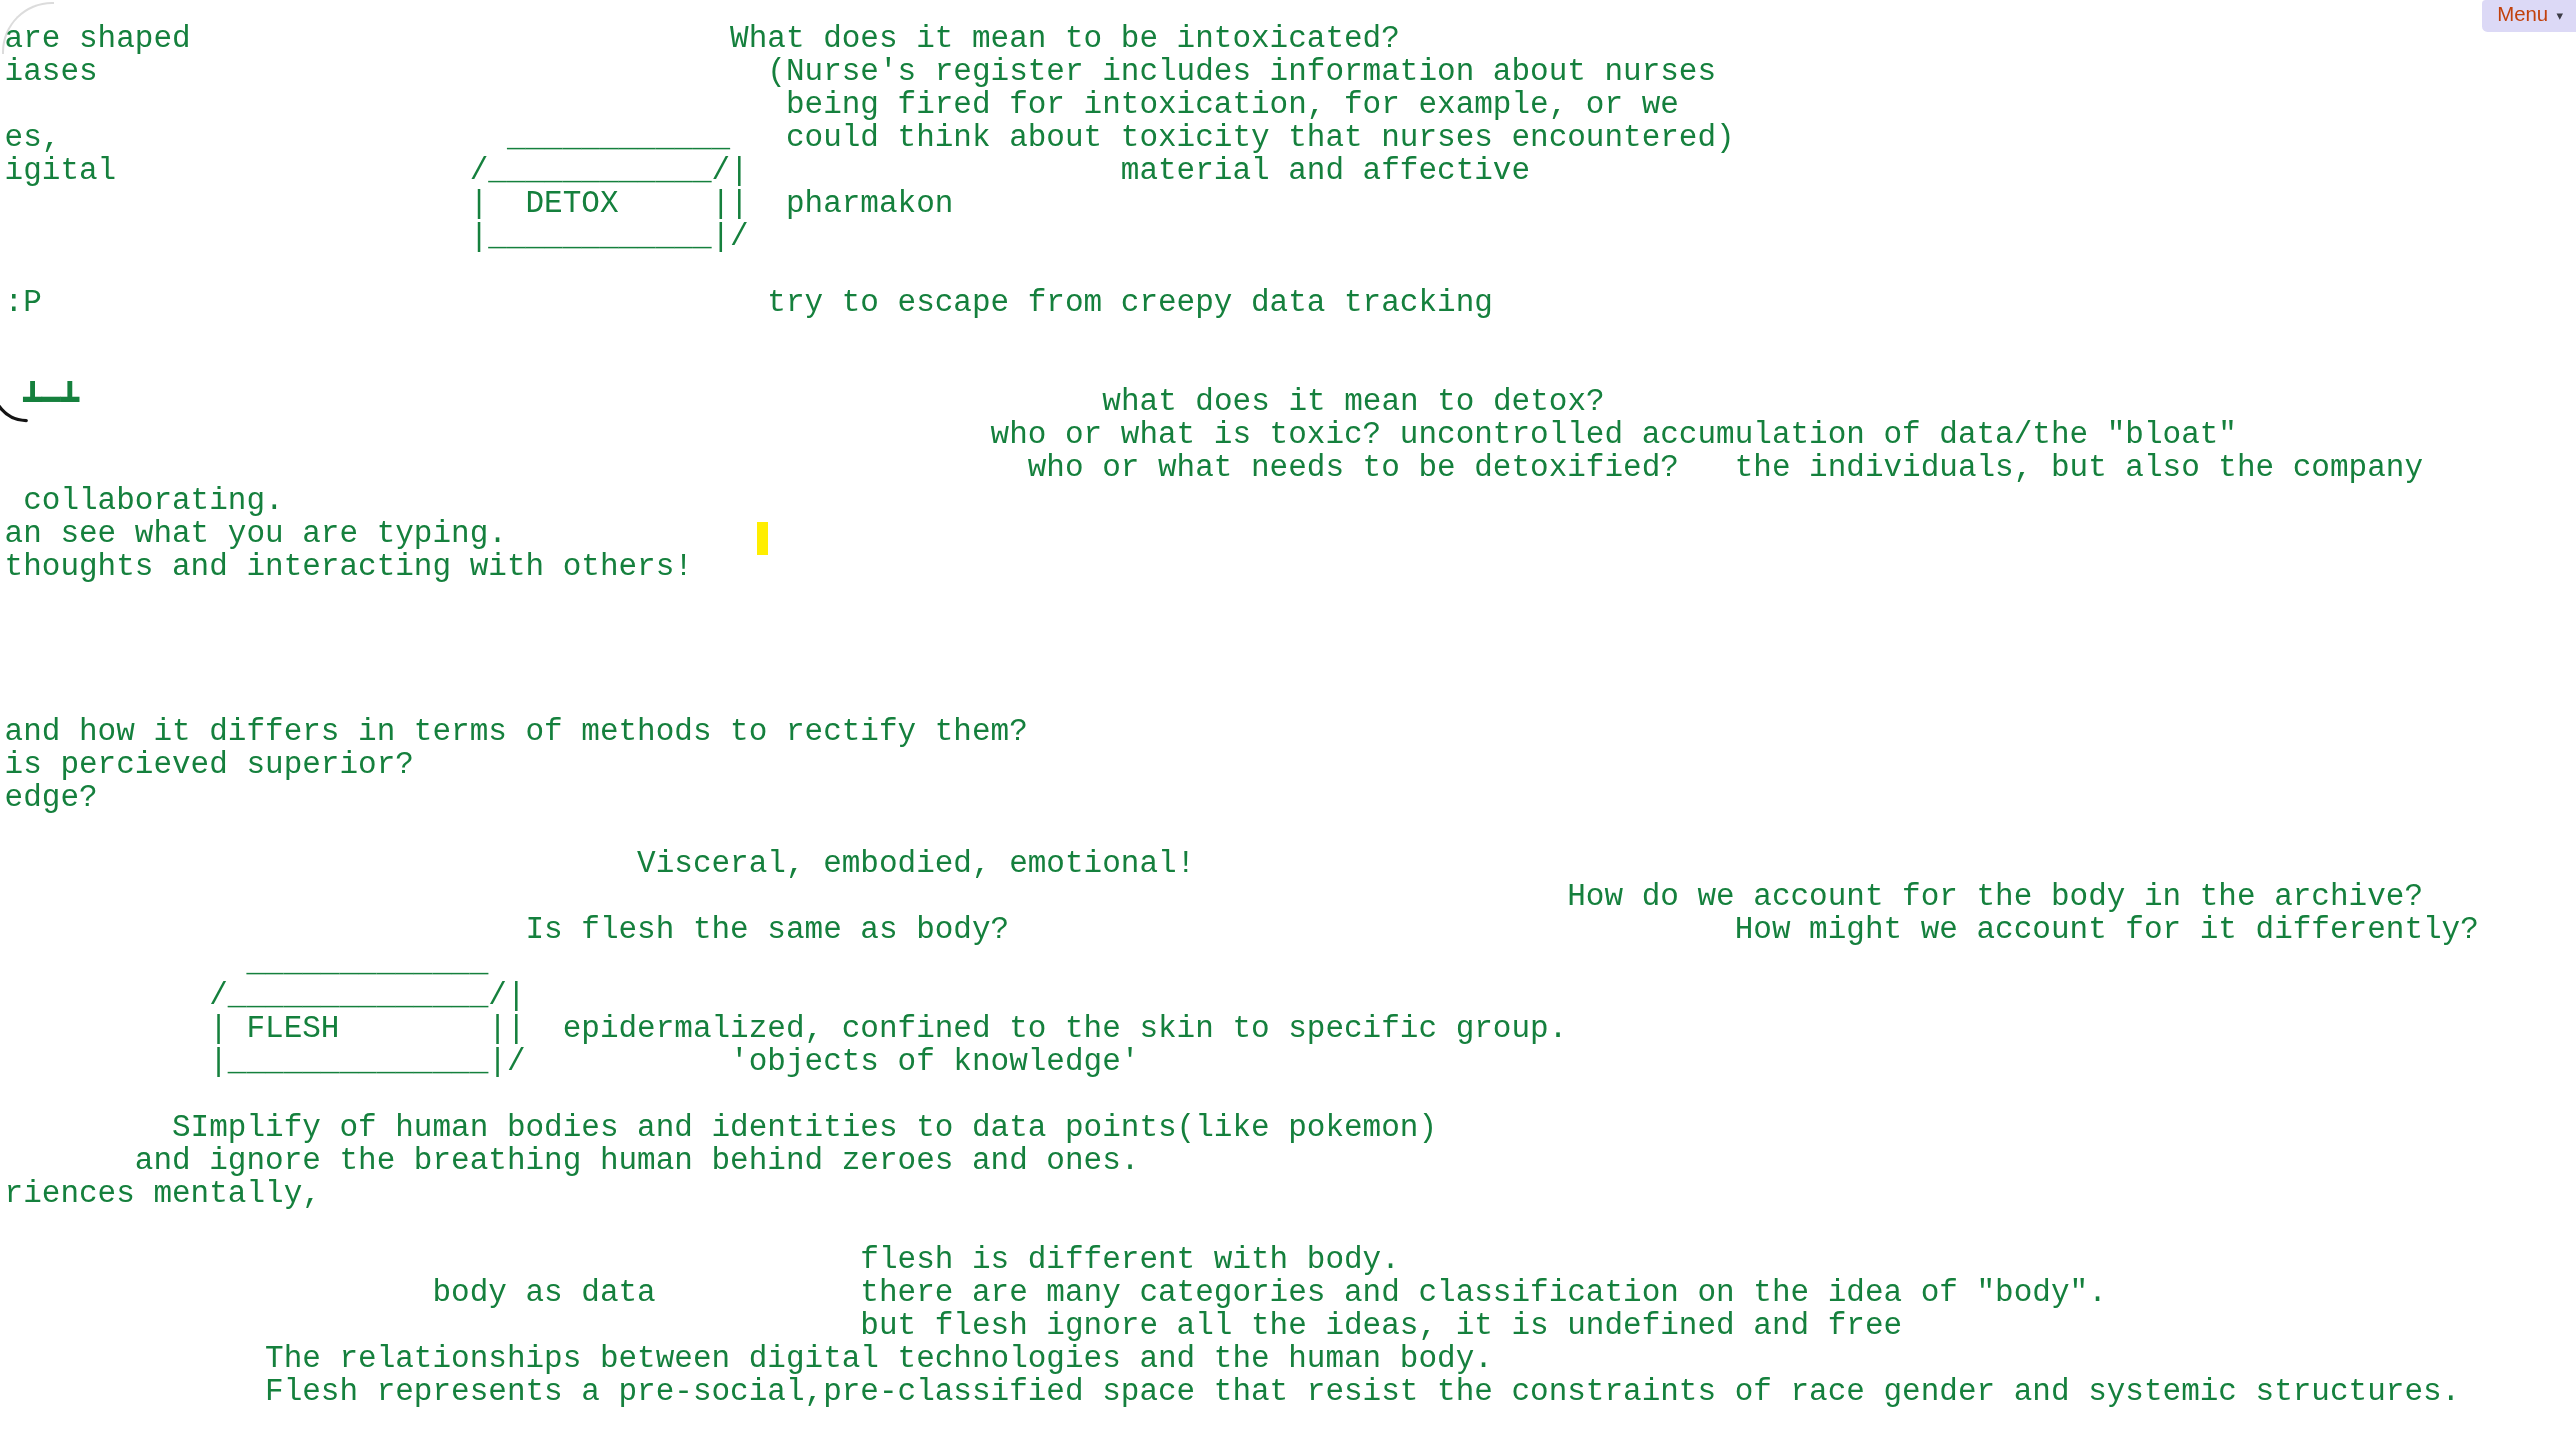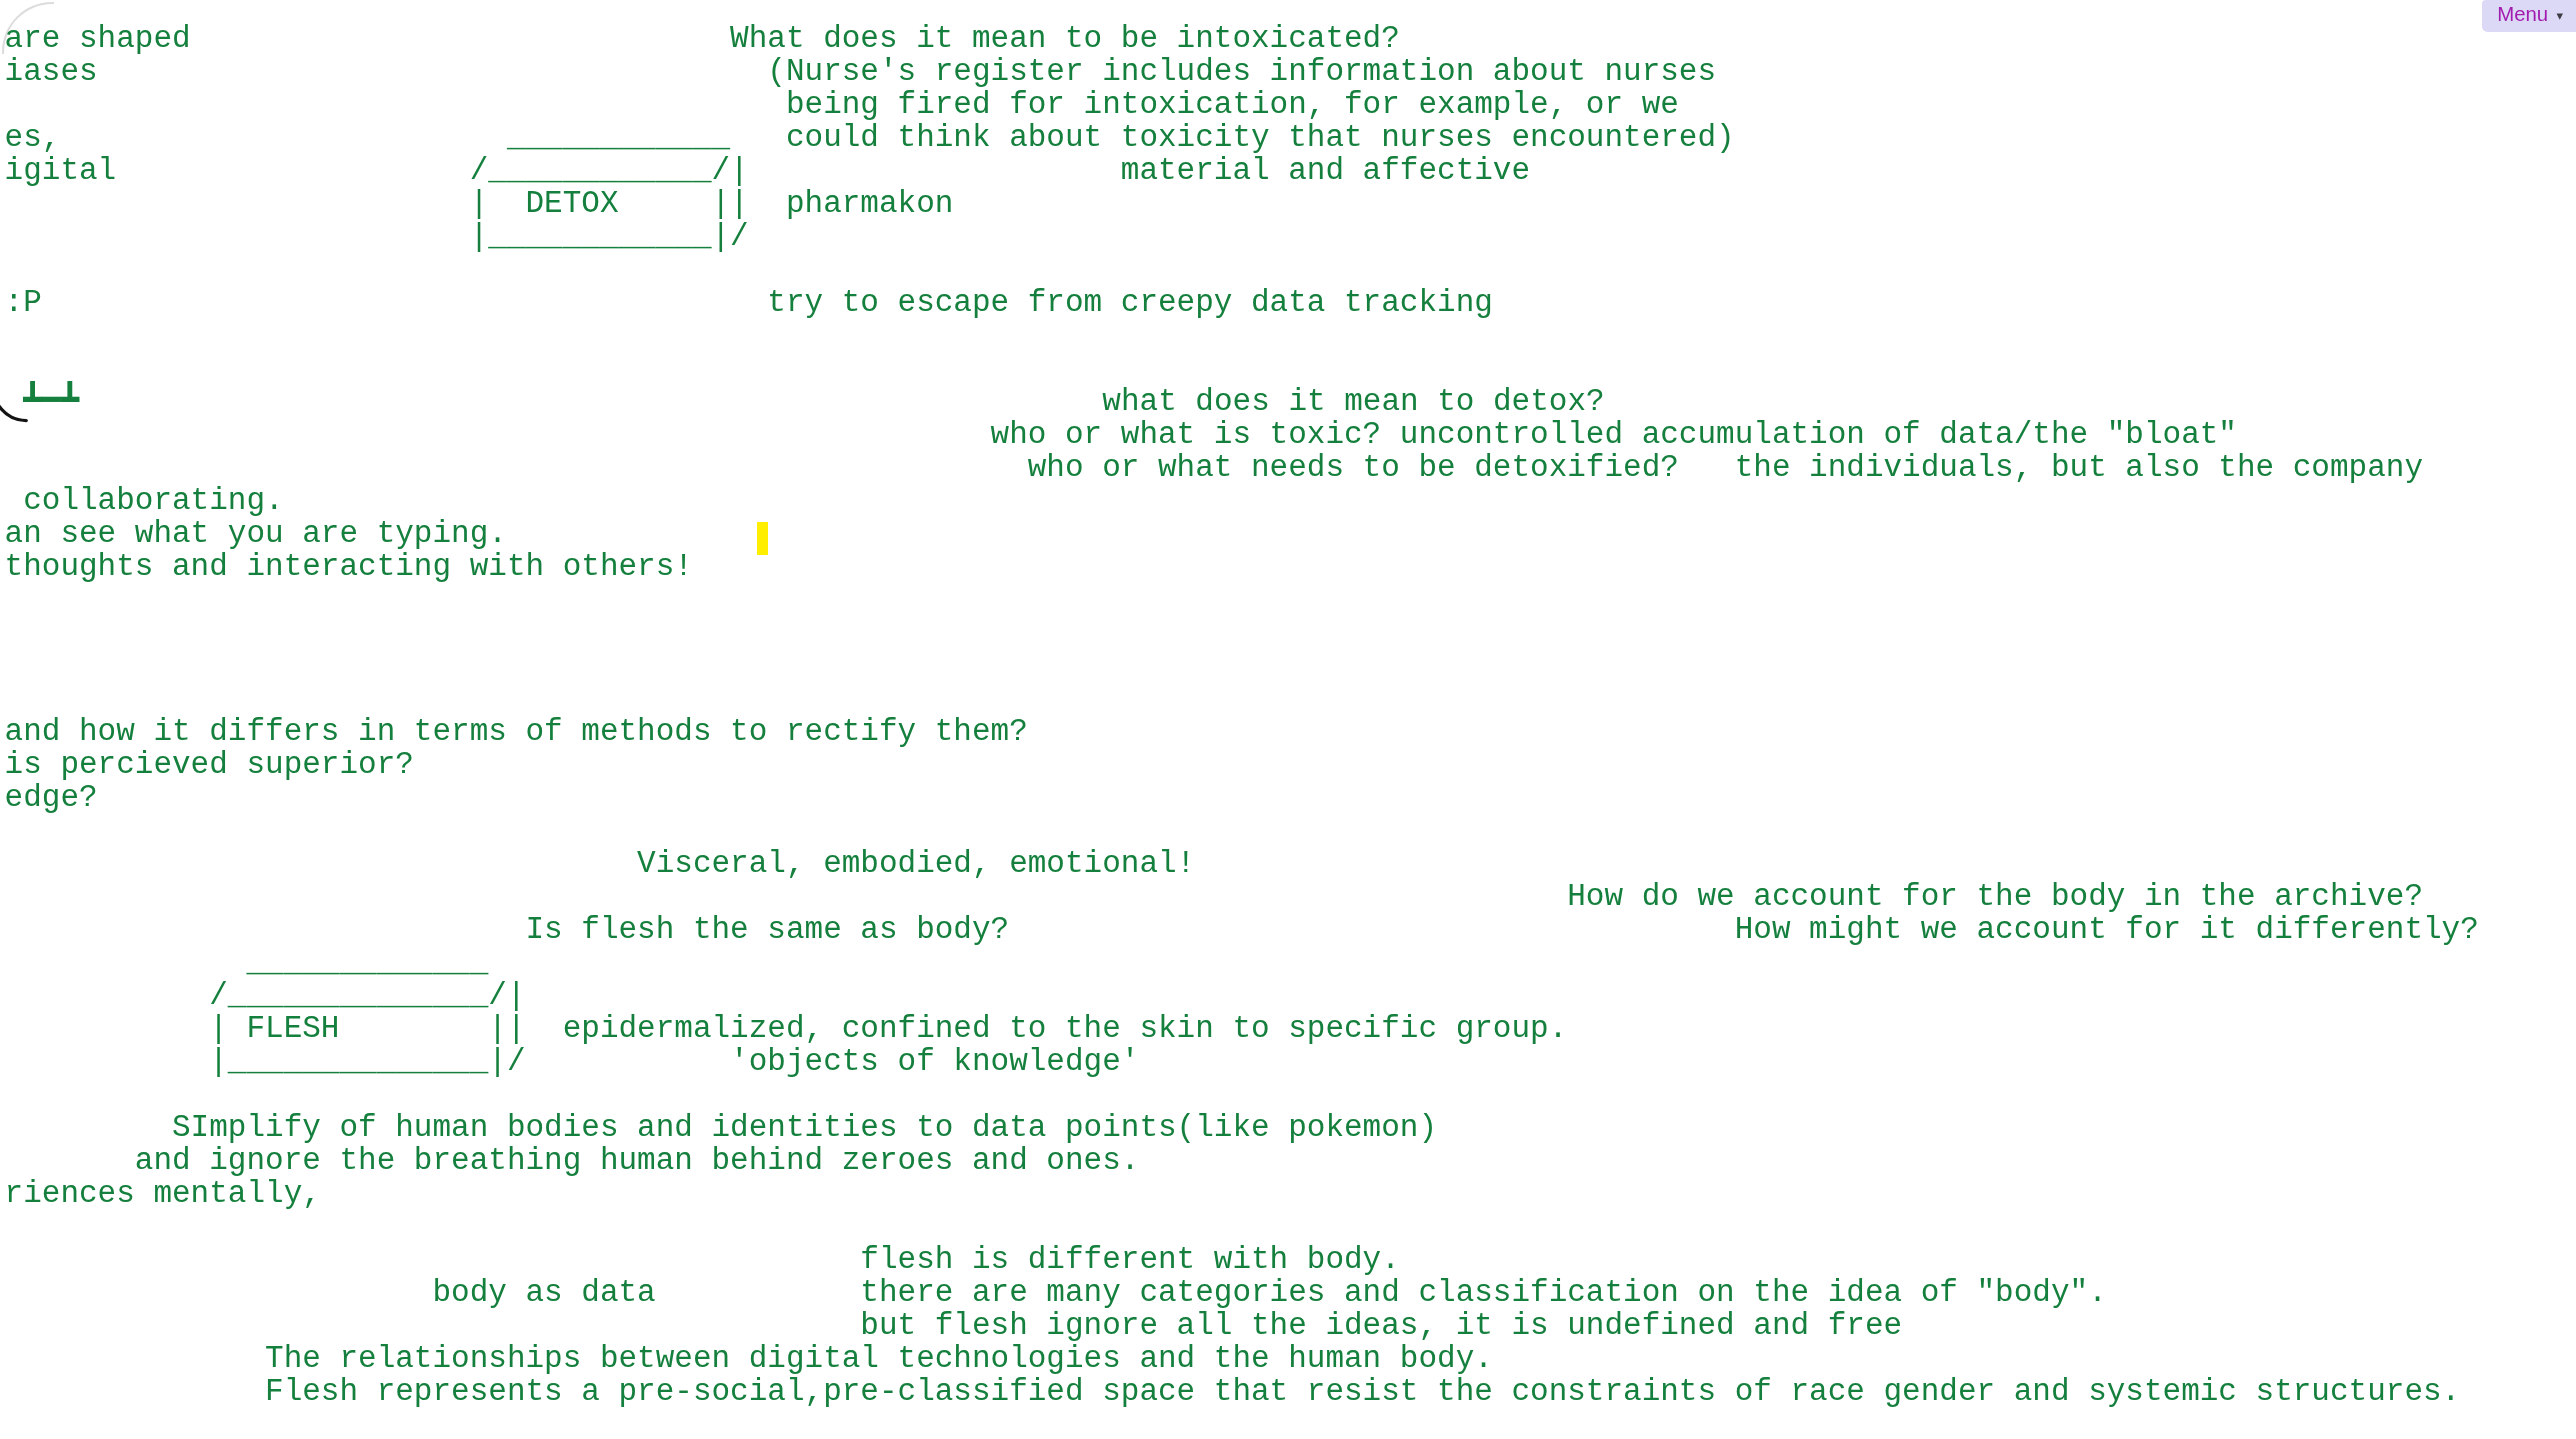--- a/index.html
+++ b/index.html
@@ -109,18 +109,18 @@
               The relationships between digital technologies and the human body.
               Flesh represents a pre-social,pre-classified space that resist the constraints of race gender and systemic structures.</pre>
 
   <svg class="arc" width="31" height="18.5" viewBox="0 0 34 20">
     <path d="M1 2 C 9 13, 20 18, 31 18" fill="none" stroke="#141414" stroke-width="3.6" stroke-linecap="round"></path>
   </svg>
 
   <div class="caret" style="left: 757px; top: 522px; background: rgb(255, 238, 0);"></div>
 
   <button class="menu-btn" style="background: rgb(220, 217, 246);">
-    <span class="menu-label" style="color: #a21caf; text-align: right;">Menu</span>
+    <span class="menu-label" style="color: #c2410c; text-align: right;">Menu</span>
     <span class="menu-arrow">▾</span>
   </button>
 
 </div>
 
 
 </body></html>

